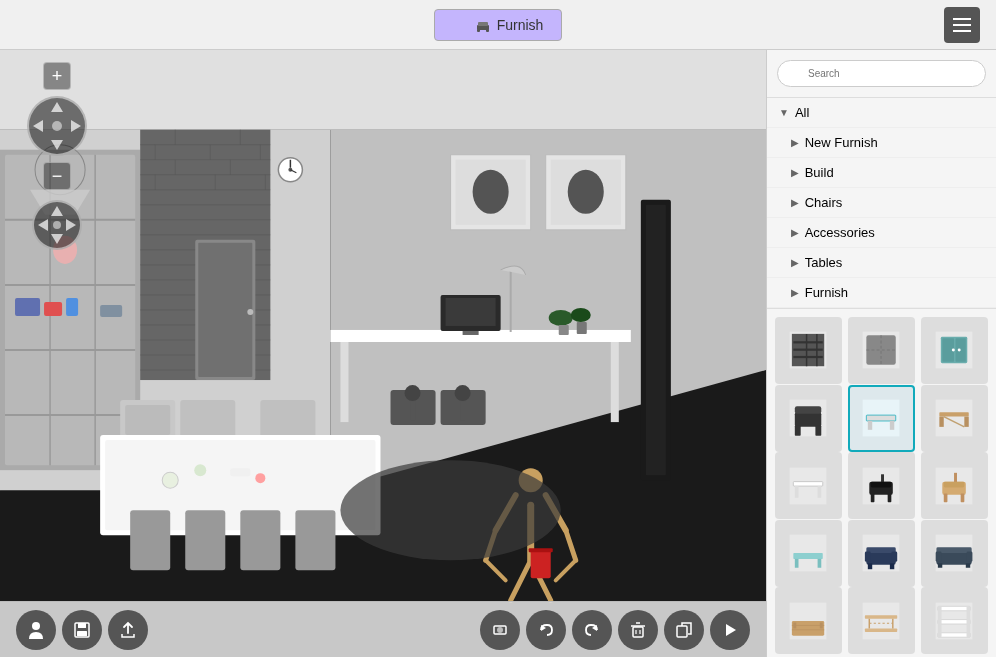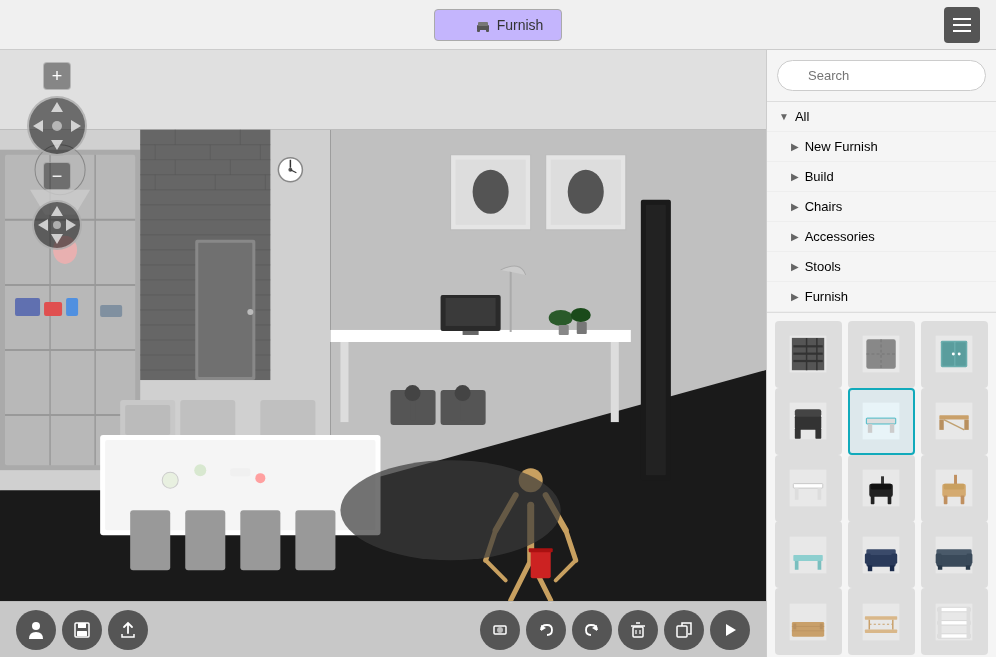--- a/index.html
+++ b/index.html
@@ -214,21 +214,21 @@
     .search-bar {
       padding: 10px;
       border-bottom: 1px solid #ddd;
     }
 
     .search-input {
       width: 100%;
       padding: 7px 12px 7px 30px;
       border: 1px solid #ccc;
       border-radius: 20px;
-      font-size: 13px;
+      font-size: 10px;
       background: white;
       outline: none;
       position: relative;
     }
 
     .search-wrapper {
       position: relative;
     }
 
     .search-icon-inner {
@@ -581,21 +581,21 @@
       <div class="cat-item" style="padding-left:24px;">
         <span class="cat-arrow">▶</span>
         <span>Chairs</span>
       </div>
       <div class="cat-item" style="padding-left:24px;">
         <span class="cat-arrow">▶</span>
         <span>Accessories</span>
       </div>
       <div class="cat-item" style="padding-left:24px;">
         <span class="cat-arrow">▶</span>
-        <span>Stools</span>
+        <span>Tables</span>
       </div>
       <div class="cat-item" style="padding-left:24px;">
         <span class="cat-arrow">▶</span>
         <span>Furnish</span>
       </div>
     </div>
 
     <div class="product-grid">
 
       <div class="product-item" style="background:#ddd;">

